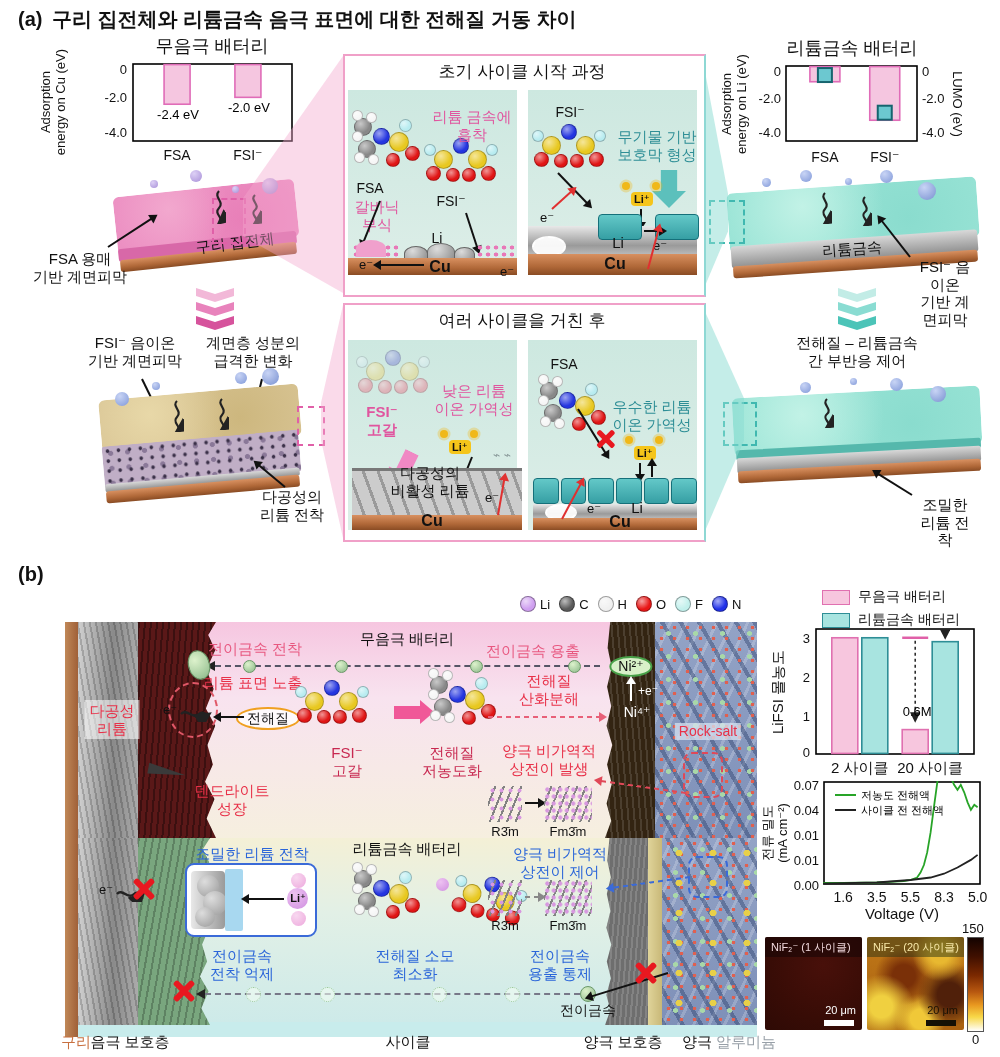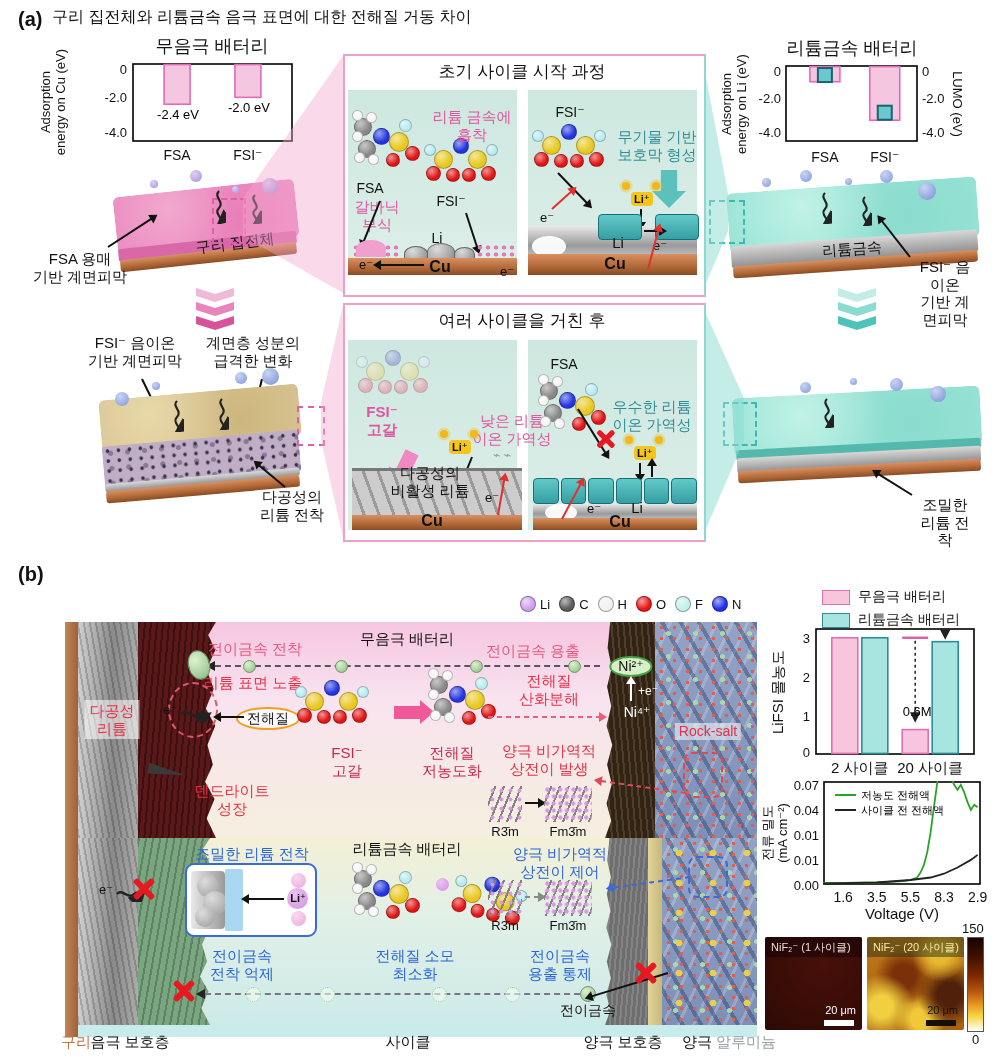--- a/index.html
+++ b/index.html
@@ -7,21 +7,21 @@
   #root{position:relative;width:1000px;height:1057px;background:#fff;overflow:hidden;}
   .abs{position:absolute;}
   
   .t{position:absolute;white-space:pre-line;text-align:center;line-height:1.18;font-size:14px;transform:translateX(-50%);}
   .lt{transform:none;text-align:left;}
   .b{font-weight:bold;}
   .pk{color:#e0559f;} .tlc{color:#2e8e96;} .rd{color:#e83048;} .rose{color:#e85880;}
   .crim{color:#c82850;} .blu{color:#2b66d9;} .wht{color:#fff;} .cop{color:#c87040;} .gry{color:#98a0a8;}
   .f13{font-size:13px;} .f15{font-size:15px;} .f16{font-size:16px;} .f17{font-size:17px;} .f11{font-size:11px;} .f12{font-size:12px;}
   .hdr{font-size:20px;font-weight:bold;}
-  .hdr2{font-size:16px;}
+  .hdr2{font-size:20px;font-weight:bold;}
   
   .tk{position:absolute;font-size:13px;color:#111;}
   .tr{transform:translate(-100%,-50%);} .tl2{transform:translate(0,-50%);} .tc{transform:translate(-50%,0);font-size:14px;} .tc15{transform:translate(-50%,0);font-size:15px;}
   .yl{position:absolute;font-size:13px;text-align:center;white-space:pre-line;line-height:1.15;transform:translate(-50%,-50%) rotate(-90deg);}
   .yl90{transform:translate(-50%,-50%) rotate(90deg);}
   svg.chart{position:absolute;overflow:hidden;}
   .svgt13{font-size:13px;font-family:"Liberation Sans",sans-serif;}
   .svgt11{font-size:11px;font-family:"Liberation Sans",sans-serif;}
   
   .card{position:absolute;background:#fff;border:2.5px solid #f0a0c8;border-right-color:#8ed8d4;}
@@ -197,20 +197,22 @@
     </svg>
 
   <div class="t f15" style="left:945px;top:258px;">FSI⁻ 음이온
 기반 계면피막</div>
   <div class="arr" style="left:910px;top:256px;width:46px;transform:rotate(-128deg);"></div>
 
   <div class="chev" style="left:838px;top:288px;width:38px;height:14px;background:#c2ece6;"></div>
   <div class="chev" style="left:838px;top:302px;width:38px;height:14px;background:#8adcd2;"></div>
   <div class="chev" style="left:838px;top:316px;width:38px;height:14px;background:#4cc4b8;"></div>
 
+  <div class="t f15" style="left:857px;top:334px;">전해질 – 리튬금속
+간 부반응 제어</div>
 
   <div>
     <div class="slab" style="left:733px;top:392px;width:248px;height:58px;transform:rotate(-3deg);background:radial-gradient(circle at 28% 35%,#c2f2e6,transparent 45%),radial-gradient(circle at 72% 60%,#8adcce,transparent 55%),#9ae4d6;"></div>
     <div class="slab" style="left:736px;top:444px;width:245px;height:10px;transform:rotate(-3deg);background:#55b8ac;border-radius:2px;"></div>
     <div class="slab" style="left:737px;top:452px;width:244px;height:15px;transform:rotate(-3deg);background:linear-gradient(180deg,#d8d8d8,#8e8e8e);border-radius:2px;"></div>
     <div class="slab copperband" style="left:738px;top:465px;width:243px;height:12px;transform:rotate(-3deg);border-radius:3px;"></div>
   </div>
   <div class="dashbox t" style="left:740px;top:402px;width:30px;height:40px;"></div>
   <div class="bub" style="left:800px;top:382px;width:11px;height:11px;background:radial-gradient(circle at 35% 30%,#c8d4f5,#8098d8);"></div>
   <div class="bub" style="left:850px;top:378px;width:7px;height:7px;background:radial-gradient(circle at 35% 30%,#c8d4f5,#8098d8);"></div>
@@ -324,21 +326,21 @@
       <span class="at" style="left: 44px; top: 12px; width: 17px; height: 17px; background: radial-gradient(circle at 35% 30%, rgba(255, 255, 255, 0.55), rgba(255, 255, 255, 0) 60%), rgb(232, 216, 136); border: 0.5px solid rgba(0, 0, 0, 0.25);"></span>
       <span class="at" style="left: 0px; top: 6px; width: 10px; height: 10px; background: radial-gradient(circle at 35% 30%, rgba(255, 255, 255, 0.55), rgba(255, 255, 255, 0) 60%), rgb(216, 236, 240); border: 0.5px solid rgba(0, 0, 0, 0.25);"></span>
       <span class="at" style="left: 62px; top: 6px; width: 10px; height: 10px; background: radial-gradient(circle at 35% 30%, rgba(255, 255, 255, 0.55), rgba(255, 255, 255, 0) 60%), rgb(216, 236, 240); border: 0.5px solid rgba(0, 0, 0, 0.25);"></span>
       <span class="at" style="left: 2px; top: 28px; width: 13px; height: 13px; background: radial-gradient(circle at 35% 30%, rgba(255, 255, 255, 0.55), rgba(255, 255, 255, 0) 60%), rgb(232, 136, 152); border: 0.5px solid rgba(0, 0, 0, 0.25);"></span>
       <span class="at" style="left: 22px; top: 30px; width: 12px; height: 12px; background: radial-gradient(circle at 35% 30%, rgba(255, 255, 255, 0.55), rgba(255, 255, 255, 0) 60%), rgb(232, 136, 152); border: 0.5px solid rgba(0, 0, 0, 0.25);"></span>
       <span class="at" style="left: 38px; top: 30px; width: 12px; height: 12px; background: radial-gradient(circle at 35% 30%, rgba(255, 255, 255, 0.55), rgba(255, 255, 255, 0) 60%), rgb(232, 136, 152); border: 0.5px solid rgba(0, 0, 0, 0.25);"></span>
       <span class="at" style="left: 57px; top: 28px; width: 13px; height: 13px; background: radial-gradient(circle at 35% 30%, rgba(255, 255, 255, 0.55), rgba(255, 255, 255, 0) 60%), rgb(232, 136, 152); border: 0.5px solid rgba(0, 0, 0, 0.25);"></span>
     </div>
   <div class="t pk f15 b" style="left:382px;top:403px;">FSI⁻
 고갈</div>
-  <div class="t pk f15" style="left:474px;top:412px;margin-left:38px;">낮은 리튬
+  <div class="t pk f15" style="left:474px;top:382px;">낮은 리튬
 이온 가역성</div>
   <div class="blockarr" style="left:388px;top:450px;width:30px;height:42px;background:#f088c4;transform:rotate(26deg);"></div>
   <div class="lichip" style="left:449px;top:440px;">Li⁺</div>
   <div class="spk" style="left:440px;top:430px;"></div>
   <div class="spk" style="left:470px;top:430px;"></div>
   <div class="arr" style="left:472px;top:456px;width:30px;transform:rotate(112deg);"></div>
   <div class="t f12" style="left:502px;top:448px;color:#8a9a9a;">⌁ ⌁</div>
   <div class="abs rocks" style="left:352px;top:468px;width:170px;height:47px;"></div>
   <div class="t f15" style="left:430px;top:464px;">다공성의
 비활성 리튬</div>
@@ -647,14 +649,14 @@
     <div class="tk tr" style="left: 810px; top: 637.769px;">3</div>
     <div class="tk tr" style="left: 819px; top: 885px;">0.00</div>
     <div class="tk tr" style="left: 819px; top: 859.94px;">0.01</div>
     <div class="tk tr" style="left: 819px; top: 834.88px;">0.01</div>
     <div class="tk tr" style="left: 819px; top: 809.819px;">0.04</div>
     <div class="tk tr" style="left: 819px; top: 784.759px;">0.07</div>
     <div class="tk tc" style="left: 843.17px; top: 889px;">1.6</div>
     <div class="tk tc" style="left: 876.787px; top: 889px;">3.5</div>
     <div class="tk tc" style="left: 910.404px; top: 889px;">5.5</div>
     <div class="tk tc" style="left: 944.021px; top: 889px;">8.3</div>
-    <div class="tk tc" style="left: 977.638px; top: 889px;">2.9</div>
+    <div class="tk tc" style="left: 977.638px; top: 889px;">5.0</div>
   </div>
 
 </body></html>

